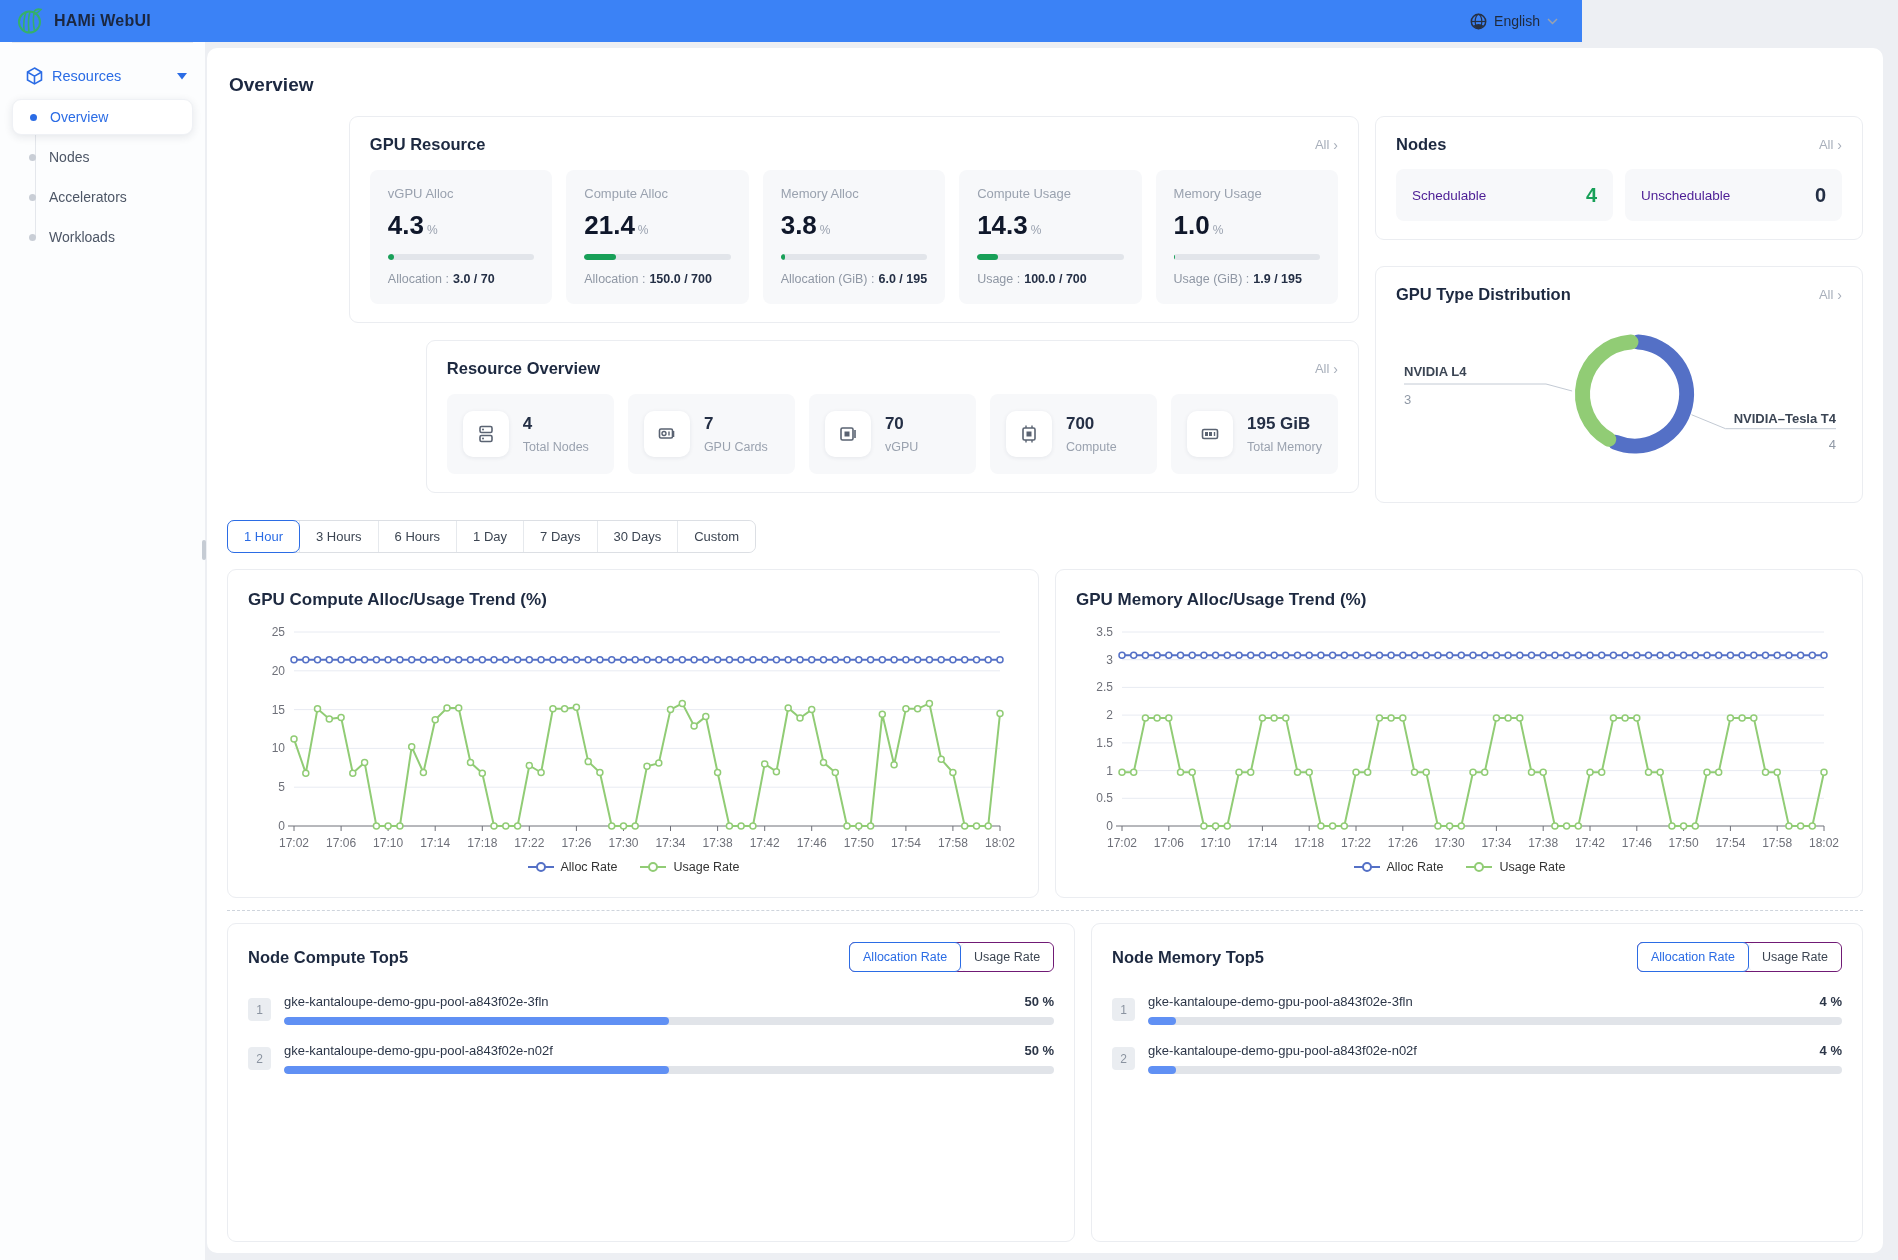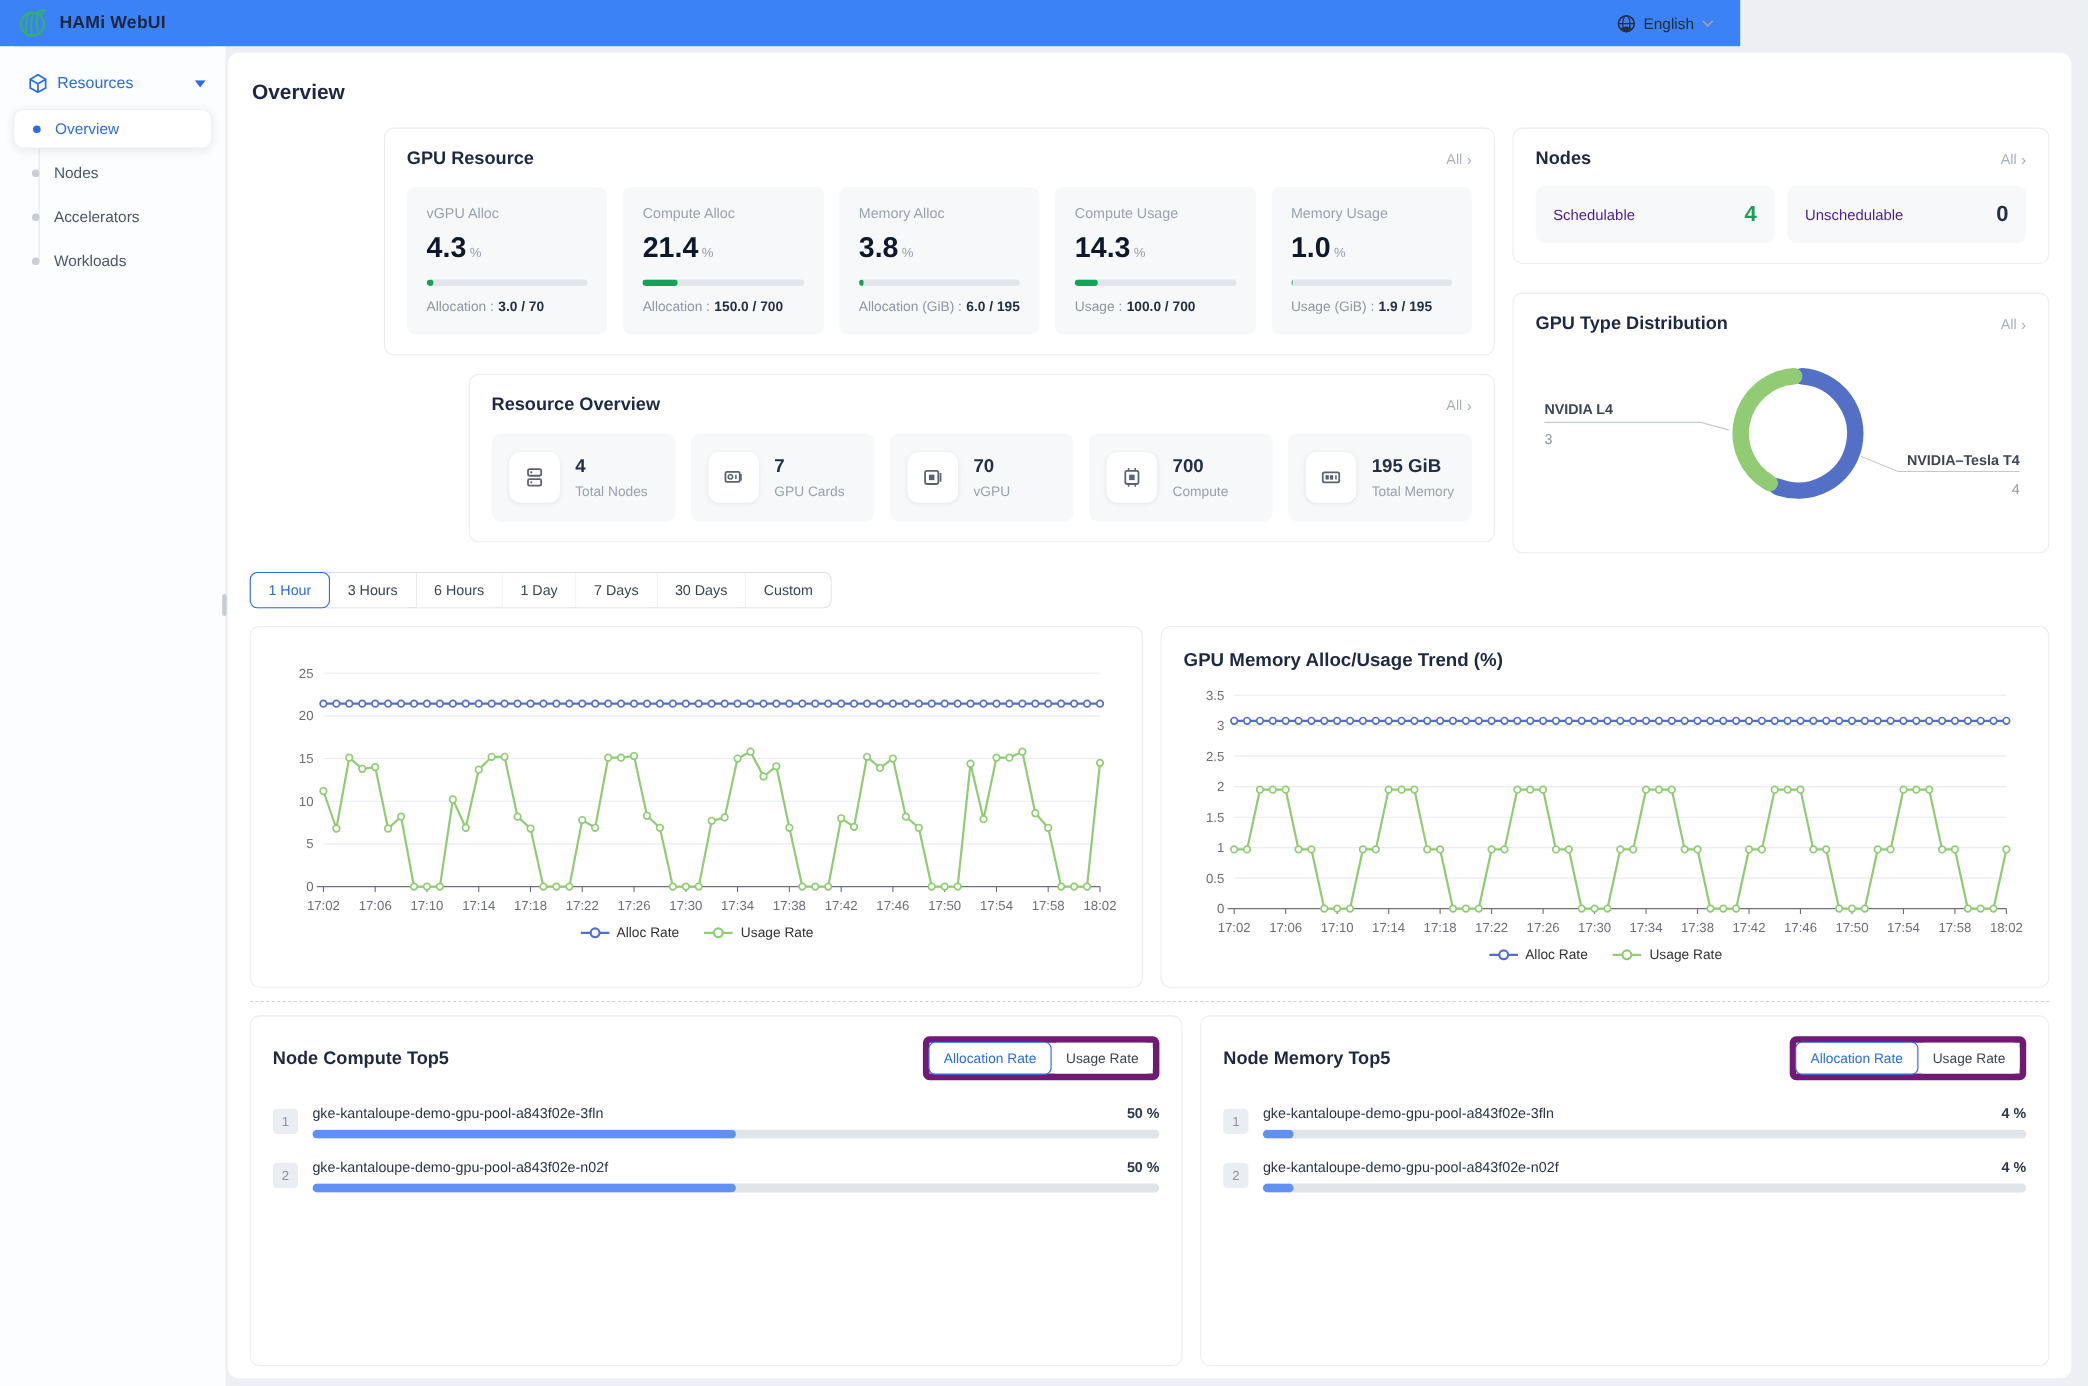--- a/index.html
+++ b/index.html
@@ -91,21 +91,21 @@
   .linechart { margin-top:10px; }
   .chart-legend { display:flex; justify-content:center; gap:22px; margin-top:2px; }
   .legend-item { display:flex; align-items:center; gap:6px; font-size:12.5px; color:#333; cursor:pointer; }
 
   hr.dashed { border:none; border-top:1px dashed #ced4dc; margin:12px 0; }
 
   
   .top-row { display:flex; gap:16px; }
   .top-card { height:319px; }
   .top-card.left { width:888px; } .top-card.right { width:808px; }
-  .seg-sm { display:inline-flex; background:#fff; border:6px solid #701a75; border-radius:6px; }
+  .seg-sm { display:inline-flex; background:#fff; border:1px solid #701a75; border-radius:6px; }
   .seg-sm button { font-family:inherit; background:#fff; border:none; font-size:12.5px; color:#3c4552;
     padding:7px 13px; cursor:pointer; border-radius:6px; position:relative; }
   .seg-sm button + button { border-left:1px solid #e6e9ed; }
   .seg-sm button.selected { color:#2b6ce5; border:1px solid #2b6ce5 !important; margin:-1px; z-index:2; }
   .top-list { margin-top:22px; display:flex; flex-direction:column; gap:18px; }
   .top-item { display:flex; align-items:center; gap:13px; }
   .rank { width:23px; height:23px; border-radius:4px; background:#eaedf1; color:#8a93a0;
     font-size:12px; display:flex; align-items:center; justify-content:center; flex:none; }
   .top-body { flex:1; }
   .top-line1 { display:flex; justify-content:space-between; align-items:baseline; }
@@ -371,20 +371,21 @@
     <button>6 Hours</button>
     <button>1 Day</button>
     <button>7 Days</button>
     <button>30 Days</button>
     <button>Custom</button>
   </div>
 
   
   <div class="charts-row">
     <section class="card chart-card left">
+      <h2>GPU Compute Alloc/Usage Trend (%)</h2>
       <div class="linechart"><svg width="770" height="234">
             <text x="37" y="210.0" text-anchor="end" fill="#6E7079" font-size="12">0</text>
             <line x1="46" x2="752" y1="167.2" y2="167.2" stroke="#e8ebf2" stroke-width="1"></line>
             <text x="37" y="171.2" text-anchor="end" fill="#6E7079" font-size="12">5</text>
             <line x1="46" x2="752" y1="128.4" y2="128.4" stroke="#e8ebf2" stroke-width="1"></line>
             <text x="37" y="132.4" text-anchor="end" fill="#6E7079" font-size="12">10</text>
             <line x1="46" x2="752" y1="89.6" y2="89.6" stroke="#e8ebf2" stroke-width="1"></line>
             <text x="37" y="93.6" text-anchor="end" fill="#6E7079" font-size="12">15</text>
             <line x1="46" x2="752" y1="50.8" y2="50.8" stroke="#e8ebf2" stroke-width="1"></line>
             <text x="37" y="54.8" text-anchor="end" fill="#6E7079" font-size="12">20</text>

